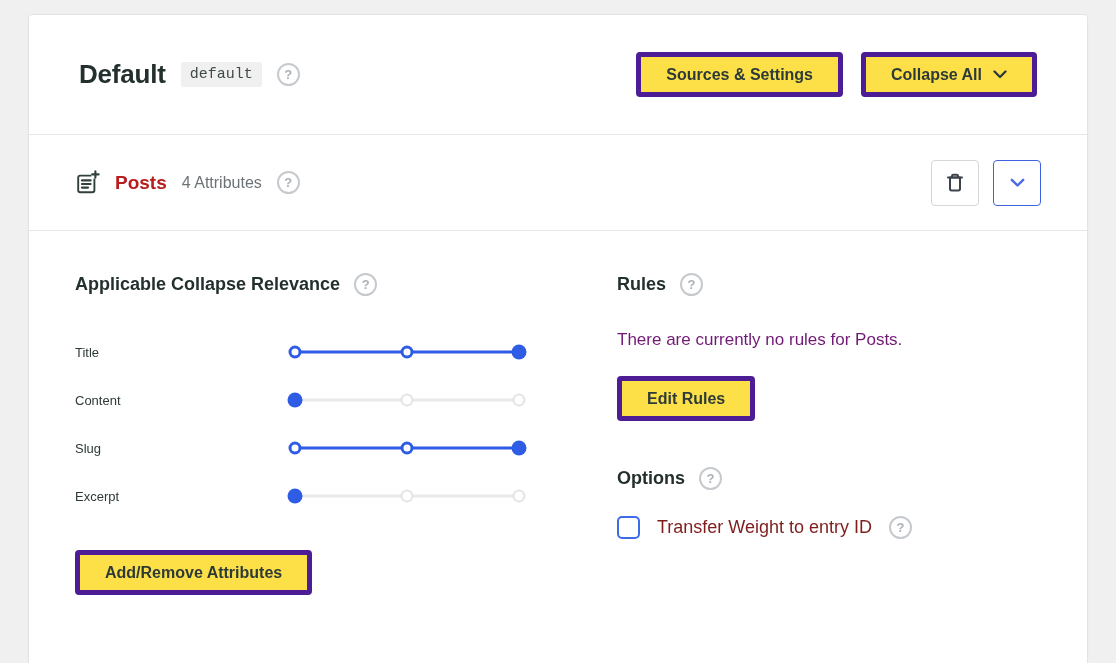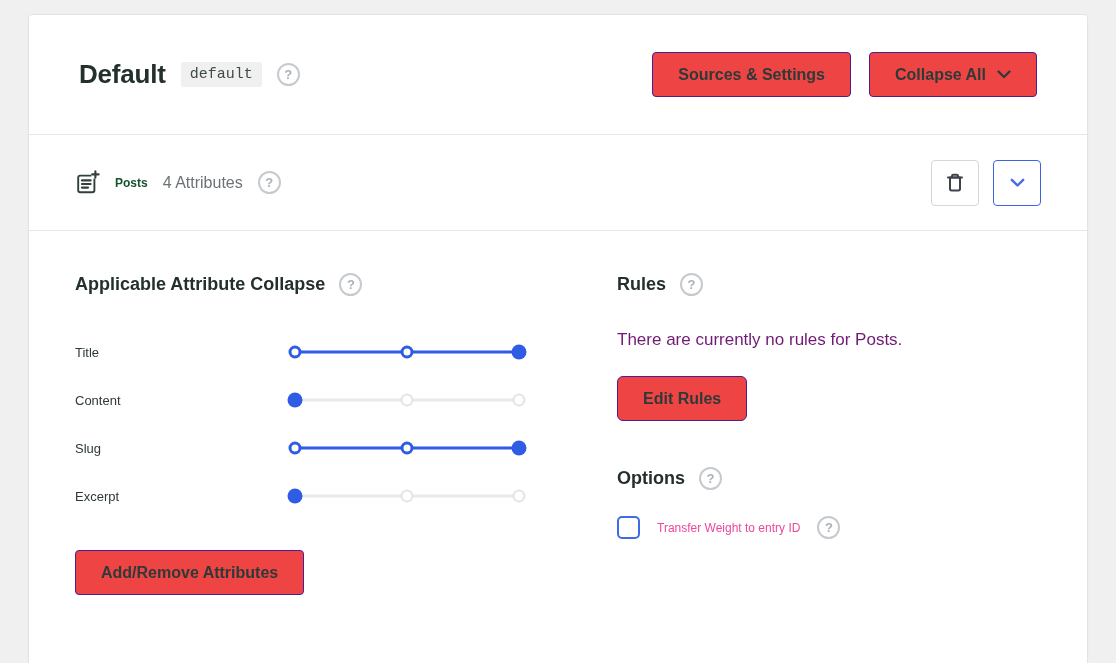--- a/index.html
+++ b/index.html
@@ -39,35 +39,35 @@
     border:2px solid #c6cace; border-radius:50%;
     color:#abb1b6; font-size:13px; font-weight:700;
     display:inline-flex; align-items:center; justify-content:center;
     line-height:1; user-select:none;
   }
   .hdr-right { display:flex; align-items:center; gap:18px; }
   .btn {
     height:45px;
     display:inline-flex; align-items:center; justify-content:center; gap:11px;
     padding:0 25px;
-    background:#ef4444;
-    border:1px solid #4c1d95; border-radius:4px;
+    background:#fde047;
+    border:5px solid #4c1d95; border-radius:4px;
     font-family:"Liberation Sans",sans-serif;
     font-size:16px; font-weight:700; color:#2d3a38;
     cursor:pointer;
   }
   
   .source-row {
     height:96px;
     display:flex; align-items:center; justify-content:space-between;
     padding:0 46px;
     border-bottom:1px solid #e5e6e9;
   }
   .src-left { display:flex; align-items:center; gap:15px; }
-  .source-title { font-size:12px; font-weight:700; color:#14532d; }
+  .source-title { font-size:19px; font-weight:700; color:#b91c1c; }
   .source-sub { font-size:16px; color:#6c7377; }
   .icon-btn {
     width:48px; height:46px;
     display:inline-flex; align-items:center; justify-content:center;
     background:#fff; border:1px solid #d4d6da; border-radius:4px;
     cursor:pointer;
   }
   .icon-btn.accent { border-color:#3f63e2; }
   .src-right { display:flex; align-items:center; gap:14px; }
   
@@ -94,28 +94,28 @@
     border-radius:50%; background:#fff;
   }
   .dot.p0 { left:0; } .dot.p50 { left:50%; } .dot.p100 { left:100%; }
   .slider.max .p0, .slider.max .p50 { width:13px; height:13px; border:3px solid #2f5ce4; }
   .slider.max .p100 { width:15px; height:15px; background:#2f5ce4; border:none; }
   .slider.min .p0 { width:15px; height:15px; background:#2f5ce4; border:none; }
   .slider.min .p50, .slider.min .p100 { width:13px; height:13px; border:2px solid #e4e4e7; }
   .add-attrs { margin-top:30px; }
   
   .empty-text { margin:34px 0 0 0; font-size:17px; color:#701a75; }
-  .edit-rules { margin-top:26px;border-radius:6px; }
+  .edit-rules { margin-top:26px; }
   .options-heading { margin-top:46px; }
   .checkbox-row { margin-top:26px; display:flex; align-items:center; gap:17px; cursor:pointer; }
   .checkbox {
     width:23px; height:23px; flex:0 0 23px;
     border:2px solid #3f6be6; border-radius:5px; background:#fff;
   }
-  .checkbox-label { font-size:12px; color:#ec4899; }
+  .checkbox-label { font-size:18px; color:#7f1d1d; }
   svg { display:block; }
 </style>
 </head>
 <body>
 
 <div class="card">
 
   <div class="card-header">
     <div class="hdr-left">
       <h1 class="engine-title">Default</h1>
@@ -168,21 +168,21 @@
             </svg>
         </span>
       </button>
     </div>
   </div>
 
   <div class="panel-body">
 
     <div class="col-left">
       <div class="section-heading">
-        <span>Applicable Attribute Collapse</span>
+        <span>Applicable Collapse Relevance</span>
         <span class="help-icon">?</span>
       </div>
       <div class="slider-rows" id="slider-rows">
           <div class="slider-row">
             <span class="slider-label">Title</span>
             <div class="slider max">
               <div class="track"></div>
               <span class="dot p0"></span>
               <span class="dot p50"></span>
               <span class="dot p100"></span>

